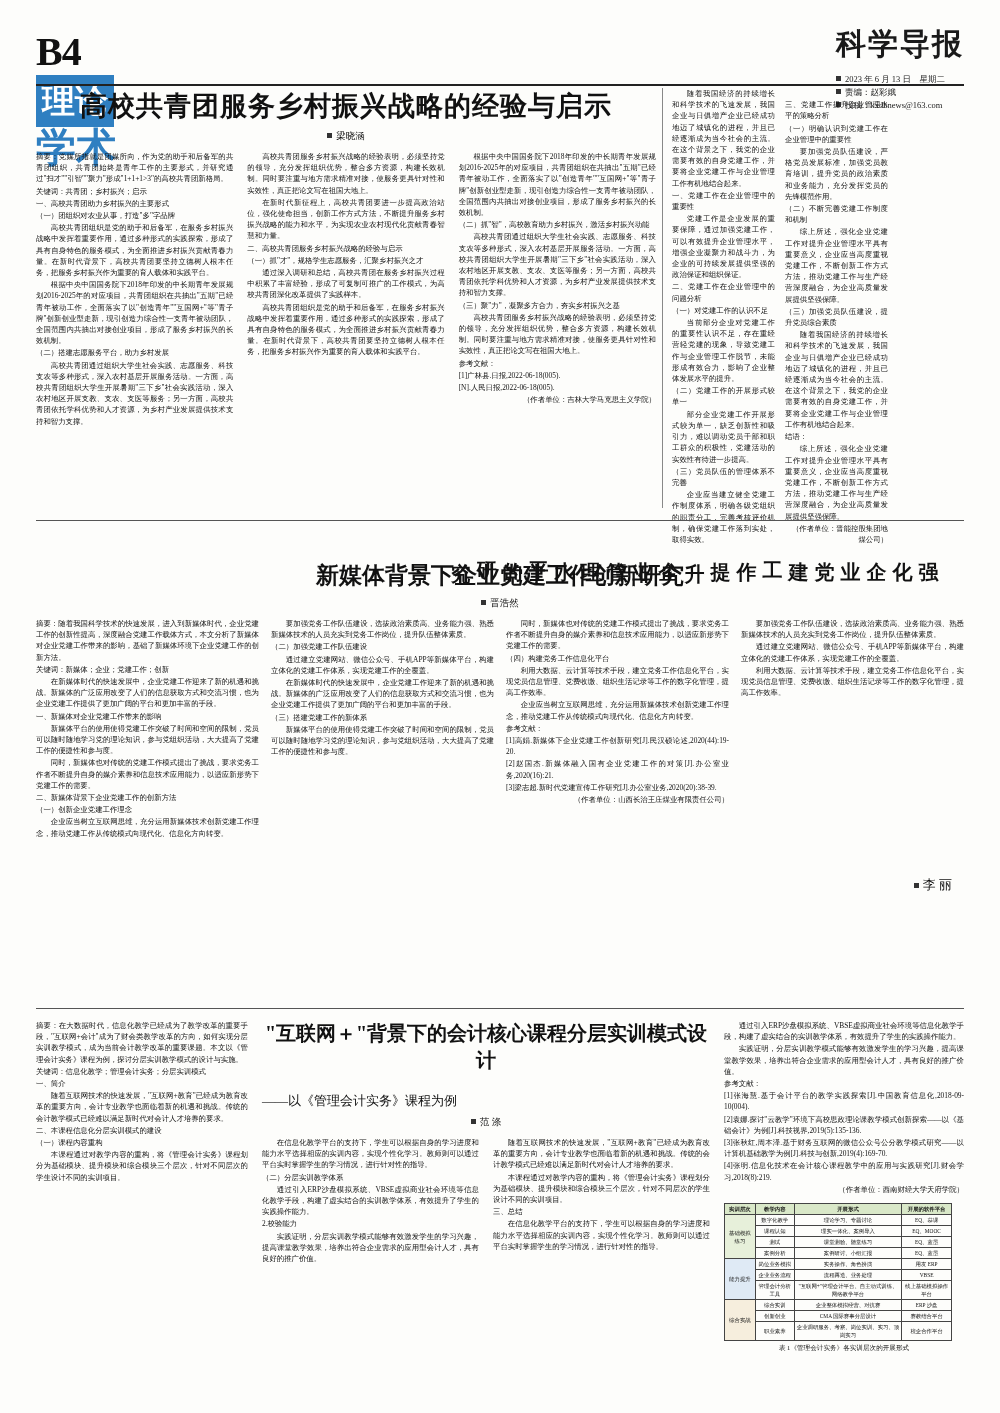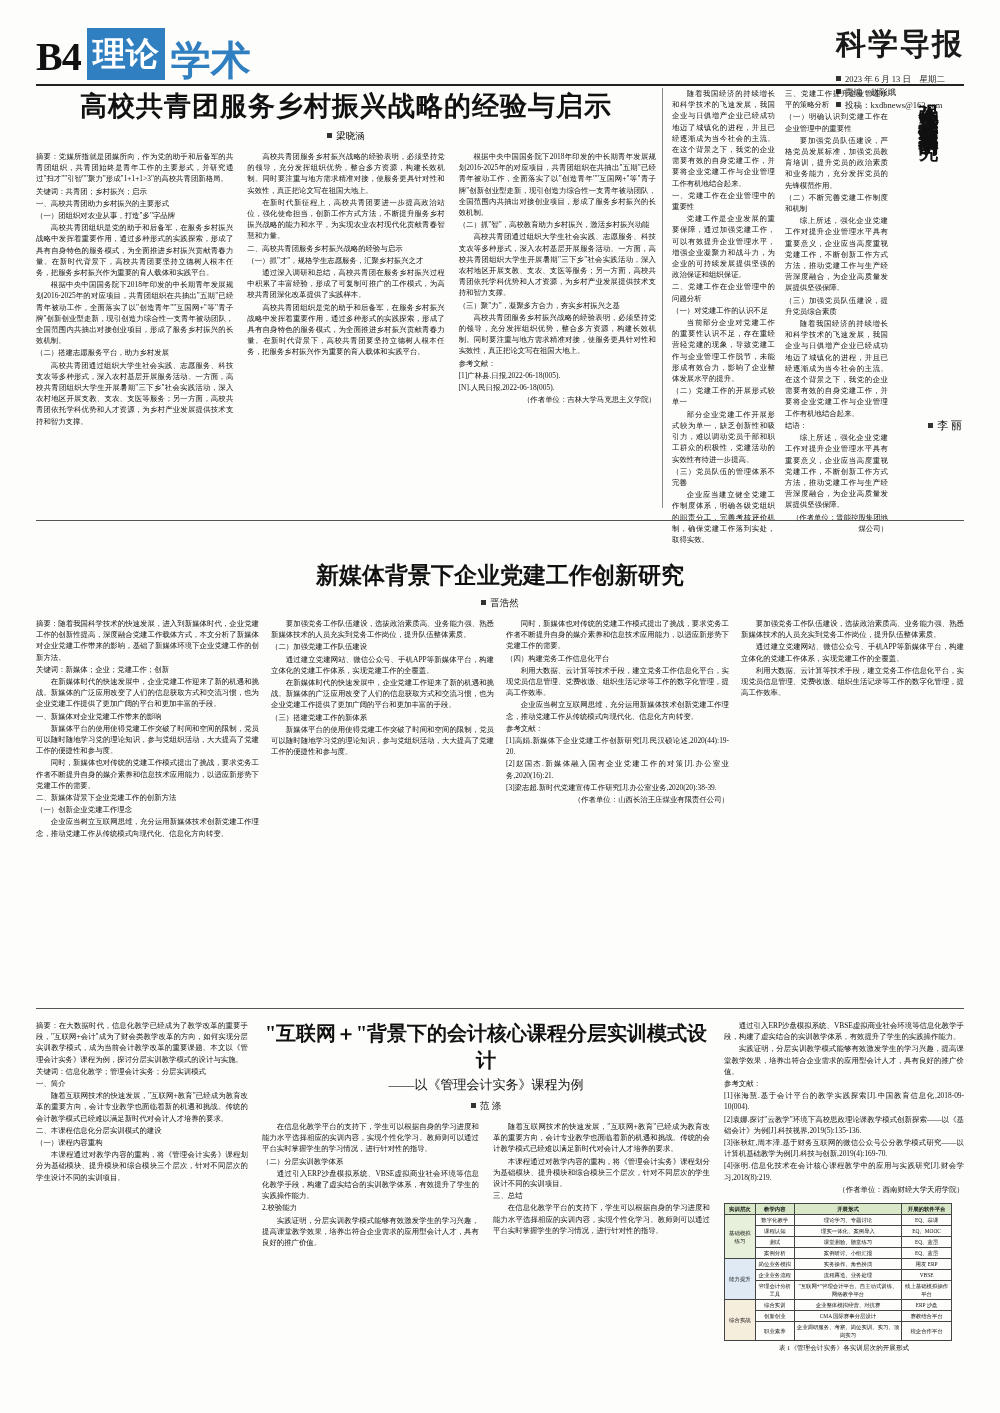--- a/index.html
+++ b/index.html
@@ -1,20 +1,20 @@
 <!DOCTYPE html>
 <html><head>
 <meta charset="utf-8">
 <style>
   html,body{margin:0;padding:0;background:#ffffff;}
   body{width:1000px;height:1413px;font-family:"Liberation Serif",serif;color:#111;}
   .page{position:relative;width:1000px;height:1413px;background:#fdfdfb;overflow:hidden;}
   
   .masthead{position:absolute;left:36px;top:28px;width:928px;height:52px;}
-  .mast-left{position:absolute;left:0;top:0;display:flex;align-items:flex-end;gap:6px;}
+  .mast-left{position:absolute;left:0;top:0;display:flex;align-items:flex-start;flex-direction:column;}
   .b4{font-family:"Liberation Serif",serif;font-size:40px;font-weight:bold;letter-spacing:-1px;}
   .mast-box{background:#2f7fc1;color:#fff;font-size:33px;font-weight:bold;padding:6px 6px;line-height:40px;font-family:"Liberation Sans",sans-serif;}
   .mast-box2{color:#2f7fc1;font-size:40px;font-weight:bold;font-family:"Liberation Sans",sans-serif;line-height:40px;}
   .mast-right{position:absolute;right:0;top:-4px;text-align:right;}
   .paper-name{font-size:30px;font-weight:bold;letter-spacing:2px;color:#1a1a1a;font-family:"Liberation Serif",serif;}
   .mast-meta{font-size:8.5px;color:#222;margin-top:8px;line-height:13px;text-align:left;}
   .mast-meta div{white-space:nowrap;}
   .sq{display:inline-block;width:5px;height:5px;background:#333;margin-right:4px;vertical-align:1px;}
   .rule{position:absolute;left:36px;width:928px;height:2px;background:#222;}
   .rule.thin{height:1px;background:#555;}
@@ -36,21 +36,21 @@
   .cols4{display:flex;gap:12px;margin-top:6px;}
   .cols4 > div{flex:1;}
   
   #vblock{position:absolute;left:672px;top:88px;width:292px;}
   
   #art2{position:absolute;left:36px;top:560px;width:620px;}
   #art2 .h1{font-size:23px;}
   
   #art3{position:absolute;left:36px;top:1020px;width:928px;}
   #art3 .h1{font-size:20px;}
-  .sub{text-align:center;font-size:13px;margin-top:2px;}
+  .sub{text-align:left;font-size:13px;margin-top:18px;}
   
   table.tbl{border-collapse:collapse;font-size:5.4px;width:228px;}
   table.tbl td{border:1px solid #444;padding:1px 2px;text-align:center;line-height:8px;}
   .tblcap{font-size:6.6px;text-align:center;margin-top:3px;}
   .thead td{background:#d9e8c8;font-weight:bold;}
   .cgreen{background:#e7f0da;}
   .cblue{background:#dfeaf5;}
   .cyellow{background:#f6eedd;}
 </style>
 </head>
@@ -109,21 +109,21 @@
         <p class="nohead">[1]广林县.日报,2022-06-18(005).</p>
         <p class="nohead">[N].人民日报,2022-06-18(005).</p>
         <p class="nohead right">（作者单位：吉林大学马克思主义学院）</p>
       </div>
     </div>
   </div>
 
   <div class="vline" style="left:662px;top:88px;height:420px;"></div>
 
   <div id="vblock">
-    <div style="display:flex;gap:10px;">
+    <div style="display:flex;gap:10px;align-items:flex-end;">
       <div style="flex:1">
         <div class="col">
           <p>随着我国经济的持续增长和科学技术的飞速发展，我国企业与日俱增产企业已经成功地迈了城镇化的进程，并且已经逐渐成为当今社会的主流。在这个背景之下，我党的企业需要有效的自身党建工作，并要将企业党建工作与企业管理工作有机地结合起来。</p>
           <p class="nohead">一、党建工作在企业管理中的重要性</p>
           <p>党建工作是企业发展的重要保障，通过加强党建工作，可以有效提升企业管理水平，增强企业凝聚力和战斗力，为企业的可持续发展提供坚强的政治保证和组织保证。</p>
           <p class="nohead">二、党建工作在企业管理中的问题分析</p>
           <p class="nohead">（一）对党建工作的认识不足</p>
           <p>当前部分企业对党建工作的重要性认识不足，存在重经营轻党建的现象，导致党建工作与企业管理工作脱节，未能形成有效合力，影响了企业整体发展水平的提升。</p>
           <p class="nohead">（二）党建工作的开展形式较单一</p>
           <p>部分企业党建工作开展形式较为单一，缺乏创新性和吸引力，难以调动党员干部和职工群众的积极性，党建活动的实效性有待进一步提高。</p>
@@ -140,21 +140,21 @@
           <p>综上所述，强化企业党建工作对提升企业管理水平具有重要意义，企业应当高度重视党建工作，不断创新工作方式方法，推动党建工作与生产经营深度融合，为企业高质量发展提供坚强保障。</p>
           <p class="nohead">（三）加强党员队伍建设，提升党员综合素质</p>
           <p>随着我国经济的持续增长和科学技术的飞速发展，我国企业与日俱增产企业已经成功地迈了城镇化的进程，并且已经逐渐成为当今社会的主流。在这个背景之下，我党的企业需要有效的自身党建工作，并要将企业党建工作与企业管理工作有机地结合起来。</p>
           <p class="nohead">结语：</p>
           <p>综上所述，强化企业党建工作对提升企业管理水平具有重要意义，企业应当高度重视党建工作，不断创新工作方式方法，推动党建工作与生产经营深度融合，为企业高质量发展提供坚强保障。</p>
           <p class="nohead right">（作者单位：晋能控股集团地煤公司）</p>
         </div>
       </div>
       <div style="width:66px;position:relative;">
         <div class="vtitle" style="position:absolute;right:22px;top:0;">强化企业党建工作提升企业管理水平的研究</div>
-        <div style="position:absolute;right:2px;top:330px;font-size:11px;">
+        <div style="position:absolute;right:12px;top:330px;font-size:13px;">
           <span class="sq"></span><span>李 丽</span>
         </div>
       </div>
     </div>
   </div>
 
   <div class="rule thin" style="top:520px"></div>
 
   <div id="art2" style="width:928px;">
     <div class="h1">新媒体背景下企业党建工作创新研究</div>

